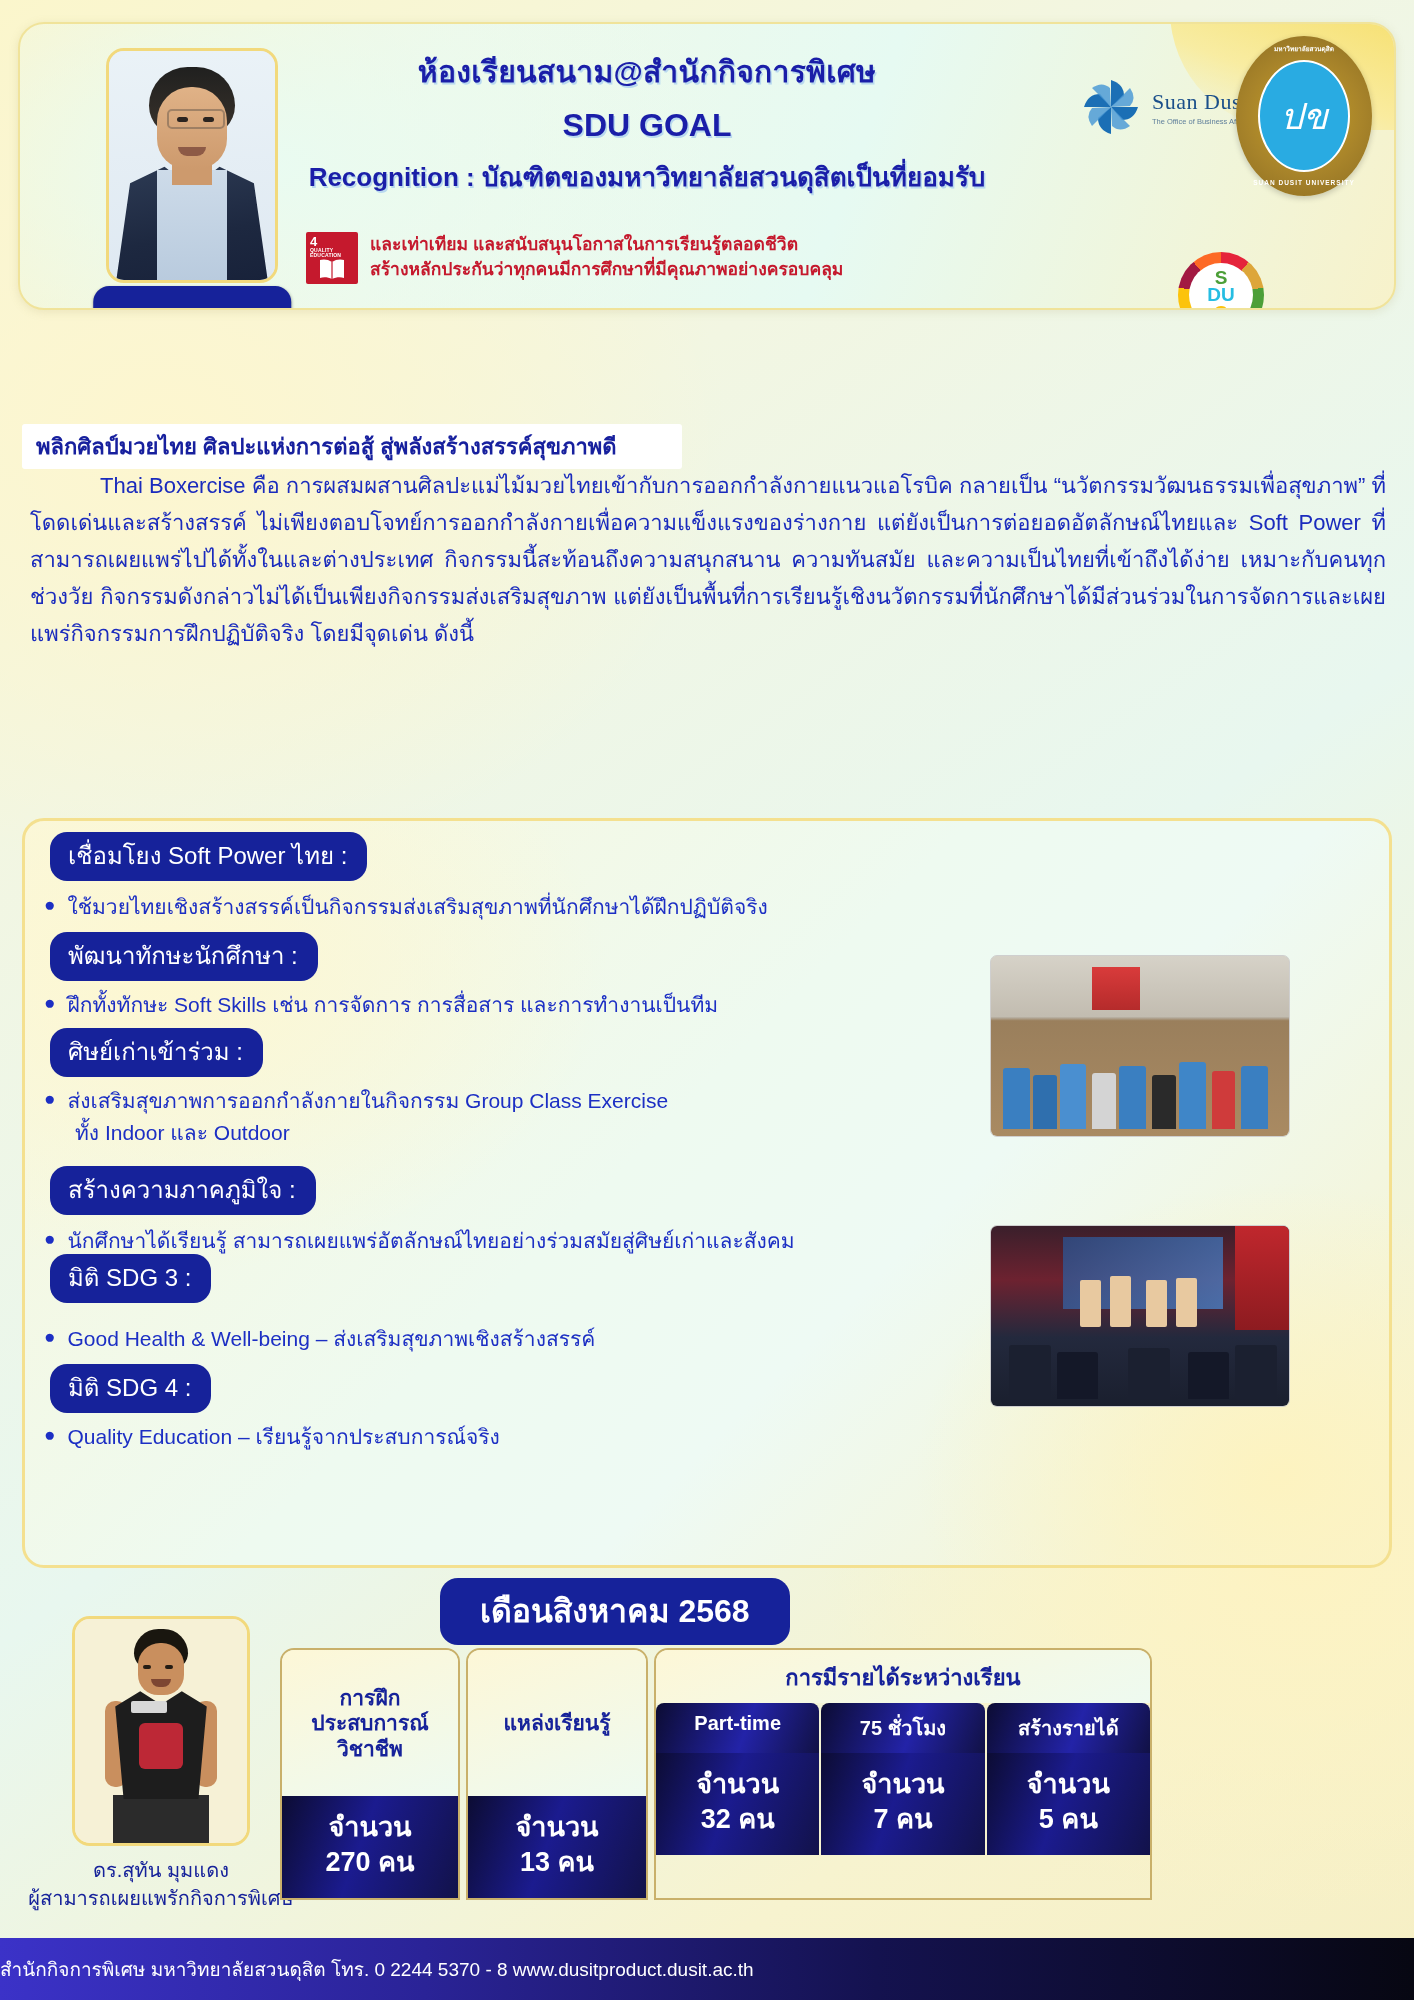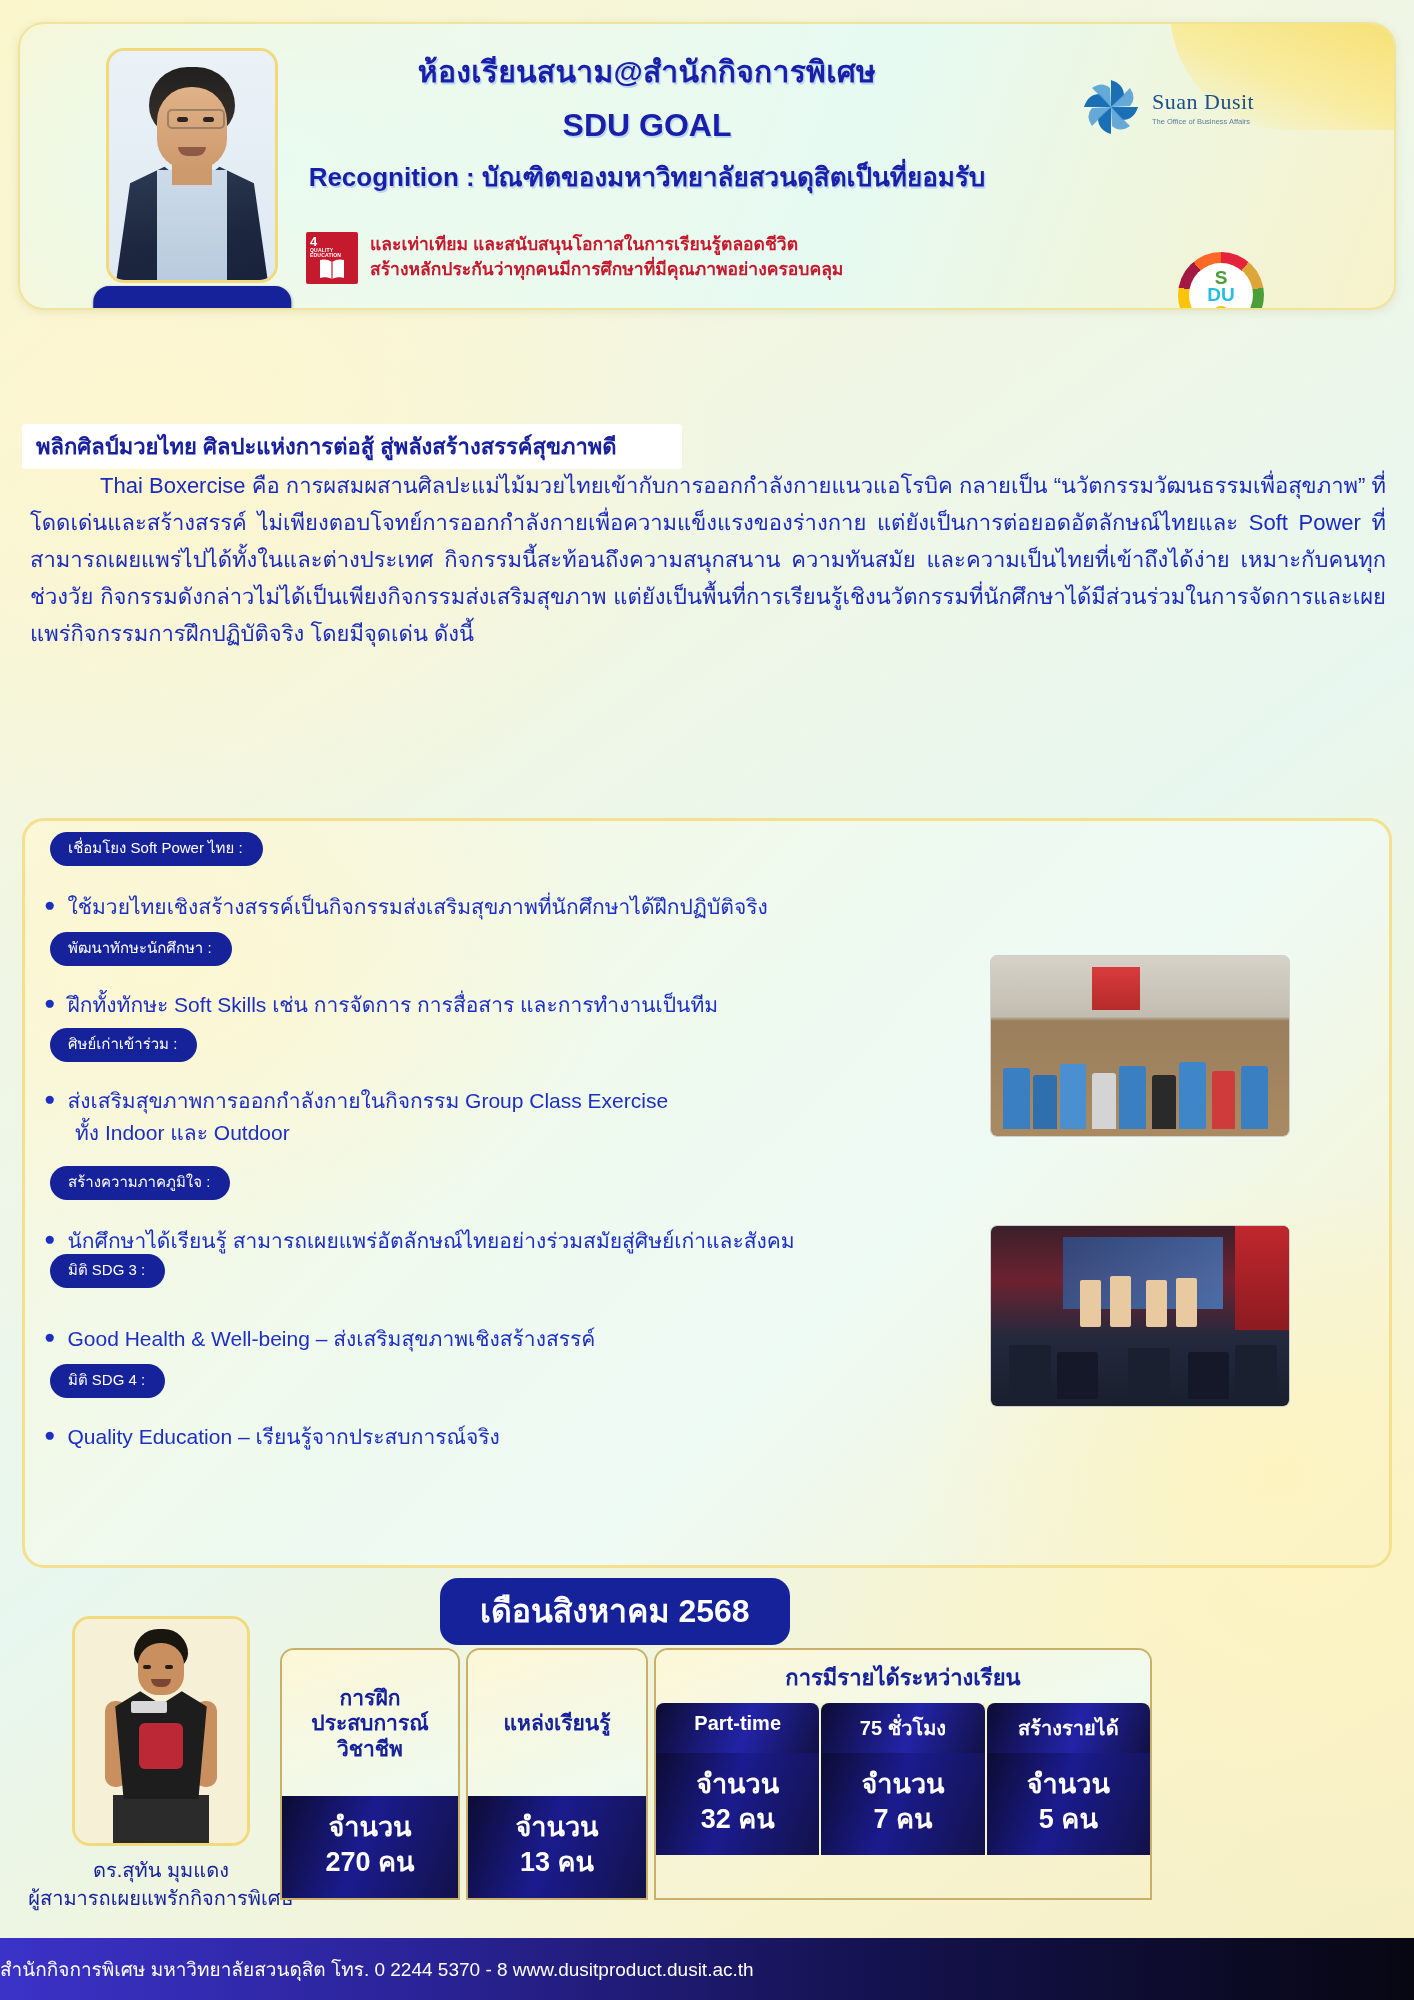--- a/index.html
+++ b/index.html
@@ -184,21 +184,21 @@
       radial-gradient(ellipse 620px 420px at 10% 20%, #fdf7d2 0%, rgba(253,247,210,0) 72%),
       radial-gradient(ellipse 520px 420px at 92% 88%, #fdf3c0 0%, rgba(253,243,192,0) 70%),
       linear-gradient(135deg, #f9f7db 0%, #eefaf0 45%, #eefaf4 62%, #f8f2ca 100%);
   }
 
   .tag {
     display: inline-block;
     background: #16229a; color: #fff;
     padding: 4px 20px 6px 18px;
     border-radius: 17px;
-    font-size: 15px; font-weight: normal;
+    font-size: 24px; font-weight: normal;
     white-space: nowrap;
   }
   .tagrow { position: absolute; }
   .bullet {
     position: absolute;
     color: #1c2fc4; font-size: 21px; line-height: 1.42;
     display: flex; gap: 12px; align-items: flex-start;
   }
   .bullet .dot { font-size: 19px; line-height: 1.35; }
 
@@ -380,20 +380,27 @@
     </div>
 
     <div class="sdg-wheel">
       <div class="sdg-wheel-inner">
         <div class="sdg-w-s">S</div>
         <div class="sdg-w-du">DU</div>
         <div class="sdg-w-g">G</div>
       </div>
     </div>
 
+    <div class="univ-seal">
+      <div class="seal-ring-text srt-top">มหาวิทยาลัยสวนดุสิต</div>
+      <div class="seal-inner">
+        <span class="seal-mono">ปข</span>
+      </div>
+      <div class="seal-ring-text srt-bot">SUAN DUSIT UNIVERSITY</div>
+    </div>
   </div>
 
   <div class="headline">พลิกศิลป์มวยไทย ศิลปะแห่งการต่อสู้ สู่พลังสร้างสรรค์สุขภาพดี</div>
 
   <div class="intro">Thai Boxercise คือ การผสมผสานศิลปะแม่ไม้มวยไทยเข้ากับการออกกำลังกายแนวแอโรบิค กลายเป็น “นวัตกรรมวัฒนธรรมเพื่อสุขภาพ” ที่โดดเด่นและสร้างสรรค์ ไม่เพียงตอบโจทย์การออกกำลังกายเพื่อความแข็งแรงของร่างกาย แต่ยังเป็นการต่อยอดอัตลักษณ์ไทยและ Soft Power ที่สามารถเผยแพร่ไปได้ทั้งในและต่างประเทศ กิจกรรมนี้สะท้อนถึงความสนุกสนาน ความทันสมัย และความเป็นไทยที่เข้าถึงได้ง่าย เหมาะกับคนทุกช่วงวัย กิจกรรมดังกล่าวไม่ได้เป็นเพียงกิจกรรมส่งเสริมสุขภาพ แต่ยังเป็นพื้นที่การเรียนรู้เชิงนวัตกรรมที่นักศึกษาได้มีส่วนร่วมในการจัดการและเผยแพร่กิจกรรมการฝึกปฏิบัติจริง โดยมีจุดเด่น ดังนี้</div>
 
   <div class="panel"></div>
 
   <div class="tagrow" style="left:50px; top:832px;">
     <span class="tag">เชื่อมโยง Soft Power ไทย  :</span>

